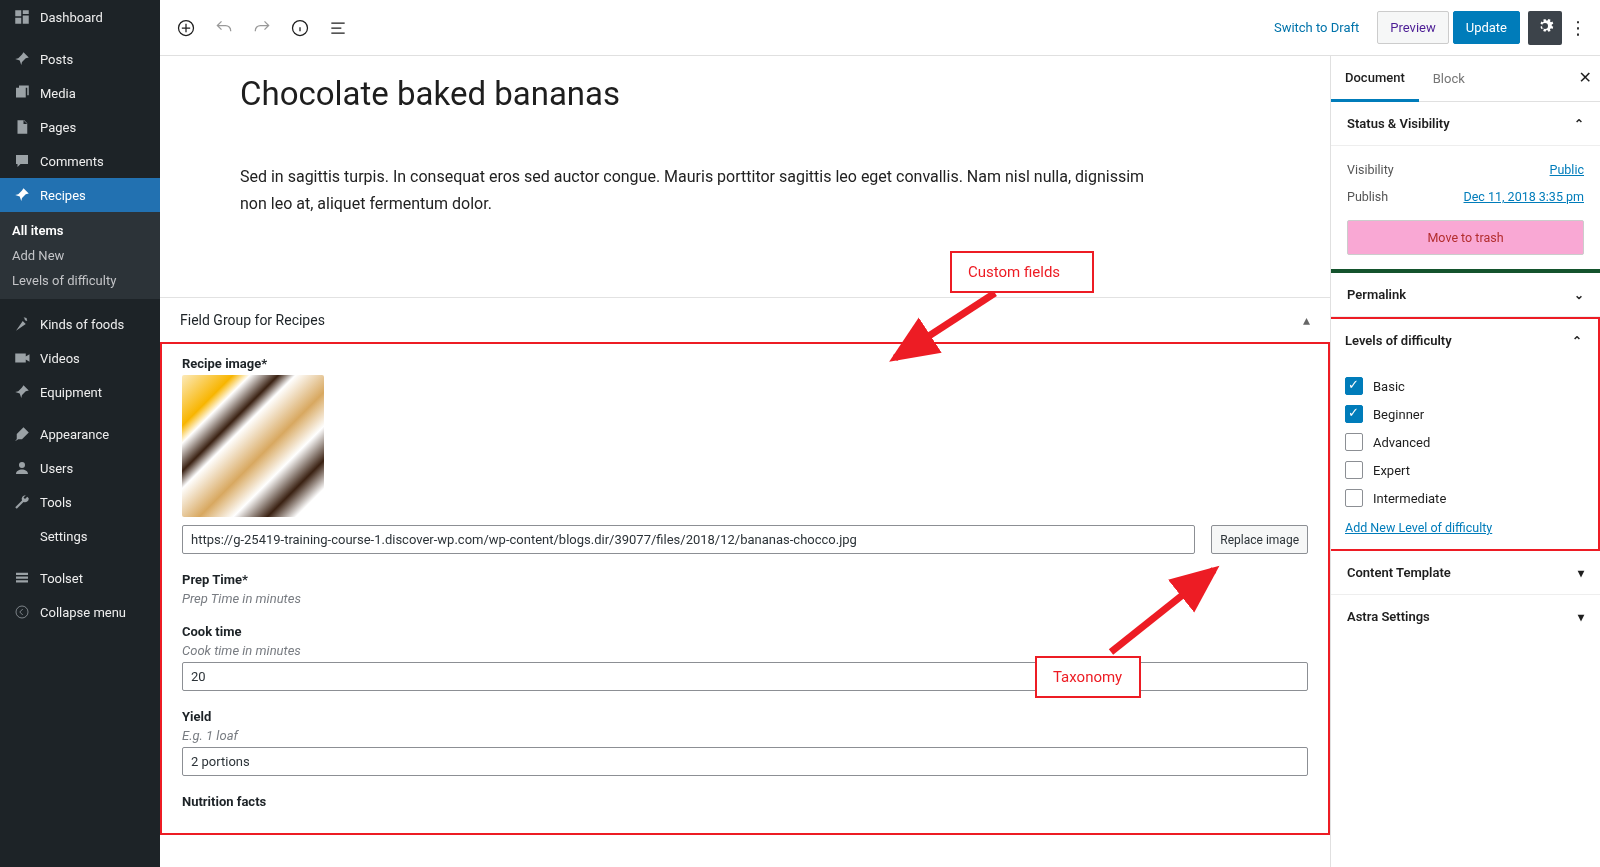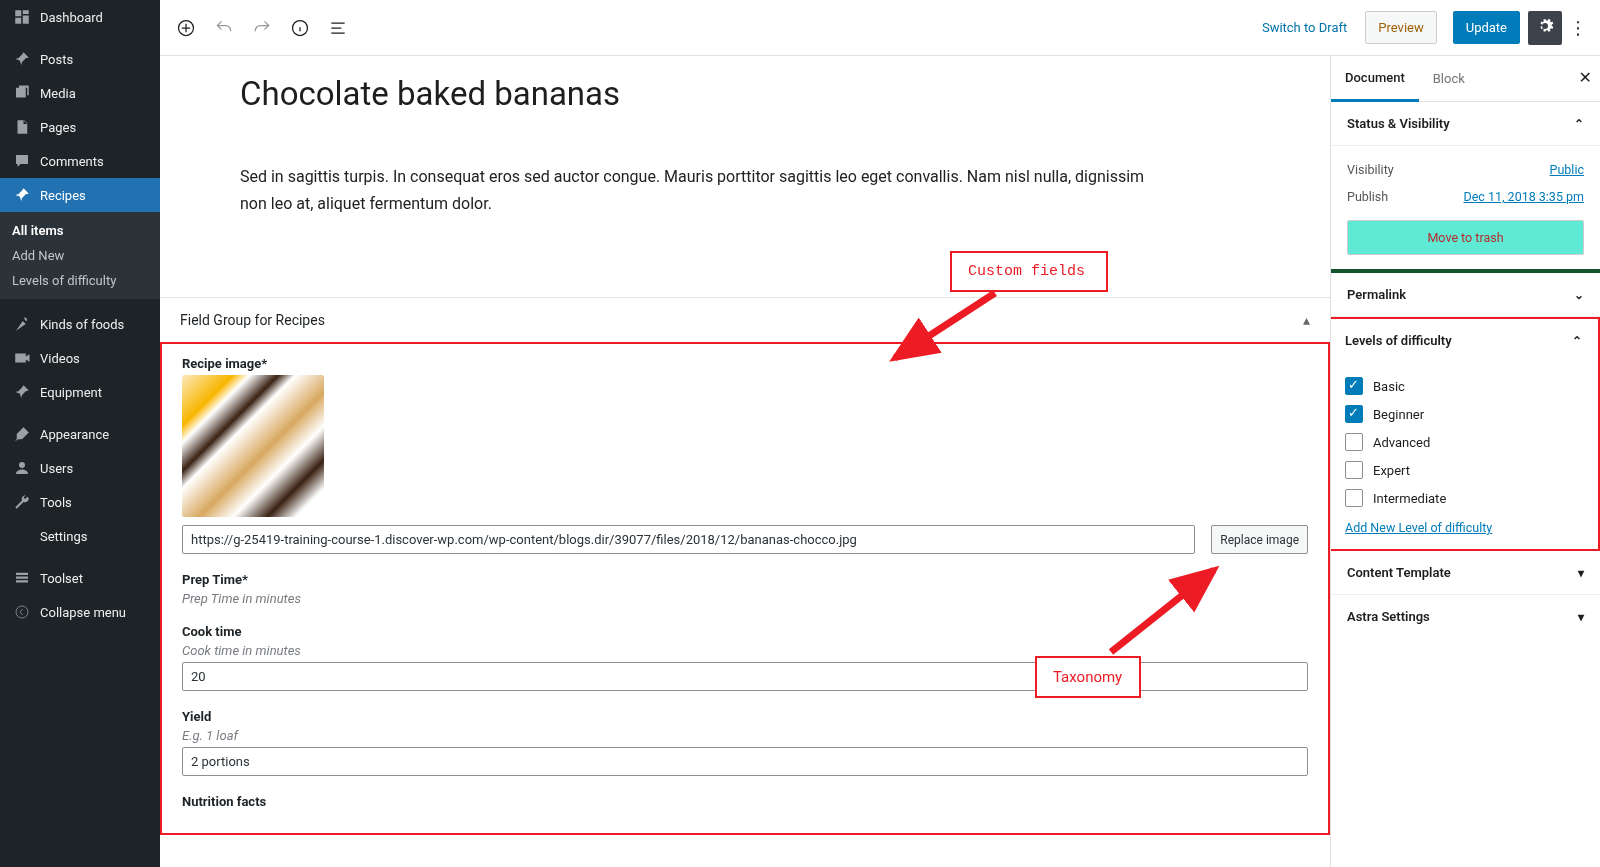--- a/index.html
+++ b/index.html
@@ -22,21 +22,21 @@
 
 .main { flex: 1; display: flex; flex-direction: column; background: #fff; min-width: 0; }
 .topbar { height: 56px; border-bottom: 1px solid #e0e0e0; display: flex; align-items: center; padding: 0 10px; flex-shrink: 0; }
 .topbar .left { display: flex; gap: 6px; }
 .tb-btn { width: 32px; height: 32px; display: flex; align-items: center; justify-content: center; border-radius: 2px; color: #1e1e1e; cursor: pointer; }
 .tb-btn.muted { color: #999; }
 .tb-btn svg { width: 20px; height: 20px; fill: none; stroke: currentColor; stroke-width: 1.5; }
 .topbar .spacer { flex: 1; }
 .switch-draft { color: #0073aa; font-size: 13px; margin-right: 18px; cursor: pointer; }
 .btn { font-size: 13px; padding: 8px 12px; border-radius: 2px; cursor: pointer; border: 1px solid transparent; }
-.btn.preview { background: #f6f7f7; border-color: #ccc; color: #a16207; margin-right: 16px; }
+.btn.preview { background: #f6f7f7; border-color: #ccc; color: #4c1d95; margin-right: 4px; }
 .btn.update { background: #007cba; border-color: #007cba; color: #fff; margin-right: 8px; }
 .btn.gear { background: #3c434a; color: #fff; width: 34px; height: 34px; padding: 0; display: flex; align-items: center; justify-content: center; }
 .more-v { width: 24px; display: flex; align-items: center; justify-content: center; color: #1e1e1e; margin-left: 4px; cursor: pointer; font-size: 18px; }
 
 .workbench { flex: 1; display: flex; min-height: 0; }
 .editor-scroll { flex: 1; overflow-y: auto; position: relative; }
 .editor { padding: 10px 50px 20px 80px; }
 .title { font-size: 33px; font-weight: 400; color: #1e1e1e; margin: 8px 0 50px; }
 .para { font-size: 16px; color: #222; line-height: 1.7; max-width: 920px; }
 .meta-section { margin-top: 60px; border-top: 1px solid #e2e2e2; }
@@ -58,21 +58,21 @@
 .rtabs { display: flex; align-items: center; border-bottom: 1px solid #e0e0e0; position: relative; padding-right: 36px; }
 .rtab { padding: 14px 14px; font-size: 13px; color: #757575; cursor: pointer; }
 .rtab.active { color: #1e1e1e; font-weight: 500; border-bottom: 3px solid #007cba; margin-bottom: -1px; }
 .rclose { position: absolute; right: 8px; top: 12px; color: #1e1e1e; cursor: pointer; font-size: 16px; }
 .rsect-head { display: flex; align-items: center; justify-content: space-between; padding: 14px 16px; font-size: 13px; font-weight: 600; color: #1e1e1e; border-bottom: 1px solid #eee; cursor: pointer; }
 .rsect-head .arrow { font-size: 12px; color: #1e1e1e; }
 .rsect-body { padding: 10px 16px 14px; font-size: 13px; color: #1e1e1e; border-bottom: 4px solid #14532d; }
 .kv { display: flex; justify-content: space-between; align-items: center; padding: 6px 0; }
 .kv .v { color: #007cba; text-decoration: underline; font-size: 12.5px; cursor: pointer; }
 .kv .k { color: #555; font-size: 12.5px; }
-.trash-btn { width: 100%; border: 1px solid #ccc; background: #5eead4; color: #b32d2e; padding: 9px 10px; margin-top: 10px; border-radius: 2px; cursor: pointer; font-size: 12.5px; }
+.trash-btn { width: 100%; border: 1px solid #ccc; background: #f9a8d4; color: #b32d2e; padding: 9px 10px; margin-top: 10px; border-radius: 2px; cursor: pointer; font-size: 12.5px; }
 .chk-row { display: flex; align-items: center; gap: 10px; padding: 5px 0; }
 .chk { appearance: none; width: 18px; height: 18px; border: 1.5px solid #8c8f94; border-radius: 2px; cursor: pointer; position: relative; flex-shrink: 0; }
 .chk:checked { background: #007cba; border-color: #007cba; }
 .chk:checked::after { content: "✓"; color: #fff; position: absolute; left: 2px; top: -1px; font-size: 13px; }
 .link { color: #007cba; text-decoration: underline; font-size: 12.5px; cursor: pointer; margin-top: 8px; display: inline-block; }
 .box-border { border: 2px solid #ed1c24; border-left-width: 0; margin-left: -2px; }
 
 
 .callout { position: absolute; border: 2px solid #ed1c24; background: #fff; color: #ed1c24; padding: 10px 16px; font-size: 15px; z-index: 10; }
 .arrow-svg { position: absolute; z-index: 9; pointer-events: none; }
@@ -262,21 +262,21 @@
       <div class="more-v">⋮</div>
     </div>
 
     <div class="workbench">
       <div class="editor-scroll">
         <div class="editor">
           <h1 class="title">Chocolate baked bananas</h1>
           <p class="para">Sed in sagittis turpis. In consequat eros sed auctor congue. Mauris porttitor sagittis leo eget convallis. Nam nisl nulla, dignissim non leo at, aliquet fermentum dolor.</p>
         </div>
 
-        <div class="callout" style="top:195px; left:790px; width:158px;font-family:Liberation Mono, monospace;">Custom fields</div>
+        <div class="callout" style="top:195px; left:790px; width:144px;">Custom fields</div>
         <svg class="arrow-svg" style="top:232px; left:720px;" width="130" height="80" viewBox="0 0 130 80">
           <defs>
               <marker id="ah1" markerWidth="8" markerHeight="8" refX="6" refY="3" orient="auto">
                 <path d="M0,0 L7,3 L0,6 z" fill="#ed1c24"></path>
               </marker>
             </defs>
           <path d="M115 5 L15 70" stroke="#ed1c24" stroke-width="7" marker-end="url(#ah1)"></path>
         </svg>
 
         <div class="meta-section">

